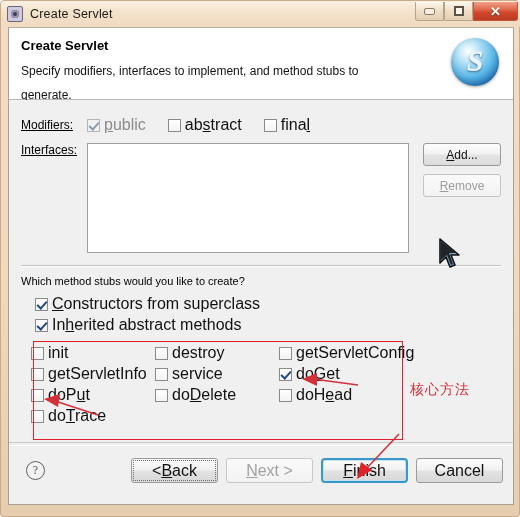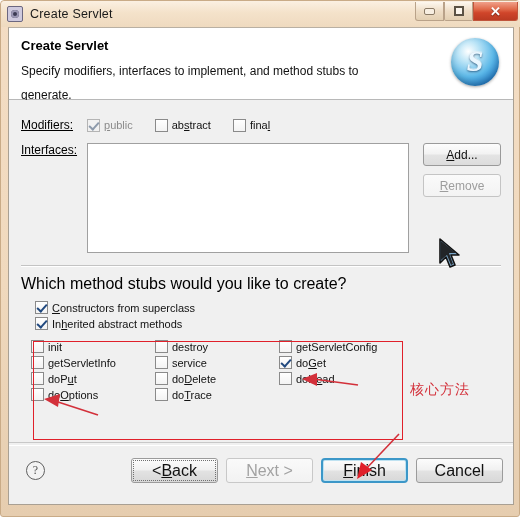--- a/index.html
+++ b/index.html
@@ -194,21 +194,21 @@
     flex: 0 0 auto;
     font-size: 12px;
     color: #000;
     text-decoration: underline;
   }
 
   .cb {
     display: inline-flex;
     align-items: center;
     margin-right: 22px;
-    font-size: 11px;
+    font-size: 16px;
     white-space: nowrap;
   }
   .cb .box {
     width: 13px; height: 13px;
     box-sizing: border-box;
     border: 1px solid #8a8a8a;
     background: linear-gradient(180deg,#ffffff 0%, #f3f3f3 100%);
     margin-right: 4px;
     position: relative;
     flex: 0 0 auto;
@@ -274,21 +274,21 @@
   .btn.wide { min-width: 78px; }
 
   .sep {
     height: 1px;
     background: #c3c3c3;
     border-bottom: 1px solid #ffffff;
     margin: 12px 0 8px 0;
   }
 
   .stub-question {
-    font-size: 16px;
+    font-size: 11px;
     margin: 2px 0 8px 0;
     color: #000;
   }
   .stub-top { padding-left: 14px; }
   .stub-top .cb { display: flex; margin-bottom: 3px; margin-right: 0; }
 
   
   .method-grid-wrap {
     position: relative;
     margin-top: 6px;
@@ -521,24 +521,20 @@
             <span class="box"></span>
             <span class="lbl">do<u>D</u>elete</span>
           </div>
 
           <div class="cb">
             <span class="box"></span>
             <span class="lbl">doH<u>e</u>ad</span>
           </div>
           <div class="cb">
             <span class="box"></span>
-            <span class="lbl">do<u>O</u>ptions</span>
-          </div>
-          <div class="cb">
-            <span class="box"></span>
             <span class="lbl">do<u>T</u>race</span>
           </div>
 
         </div>
       </div>
 
     </div>
 
     <div class="wiz-footer">
       <div class="footer-line"></div>

